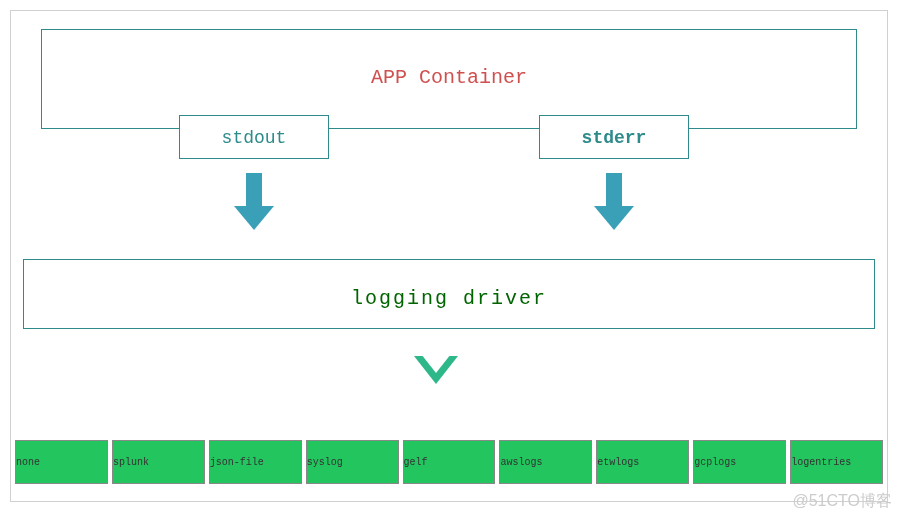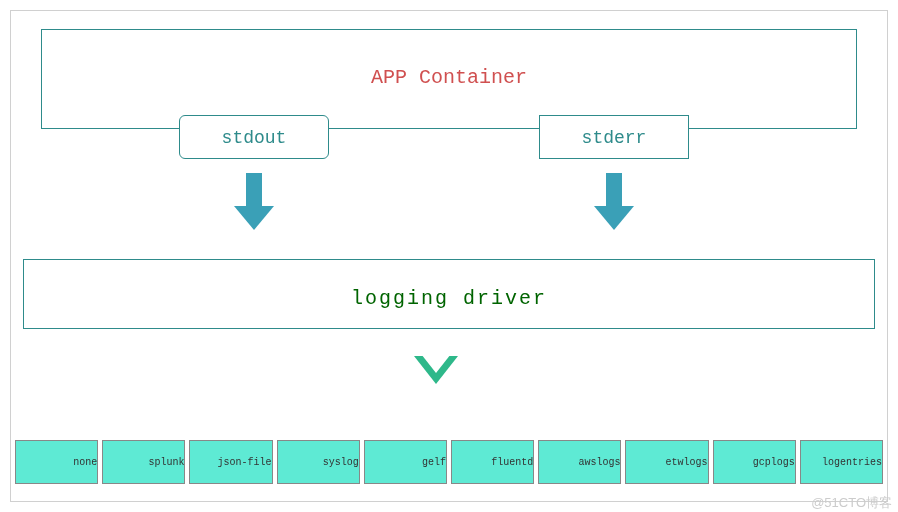--- a/index.html
+++ b/index.html
@@ -31,22 +31,22 @@
       top: 104px;
       width: 150px;
       height: 44px;
       border: 1px solid #2e8b8b;
       background: #fff;
       text-align: center;
       line-height: 44px;
       color: #2e8b8b;
       font-size: 18px;
     }
-    .stdout-box { left: 168px; border-radius: 6px; }
-    .stderr-box { left: 528px; }
+    .stdout-box { left: 168px; }
+    .stderr-box { left: 528px; font-weight: bold; }
     .arrow-down-blue {
       position: absolute;
       width: 40px; height: 60px;
     }
     .arrow-down-blue .shaft {
       position: absolute;
       left: 12px; top: 0;
       width: 16px; height: 35px;
       background: #3aa0b7;
     }
@@ -98,32 +98,32 @@
       position: absolute;
       bottom: 17px; left: 4px; right: 4px;
       display: flex;
       justify-content: space-between;
       gap: 4px;
     }
     .driver-box {
       flex: 1;
       height: 44px;
       border: 1px solid #888;
-      background: #5eead4;
+      background: #22c55e;
       font-family: "MS Gothic", "Courier New", monospace;
       font-size: 10px;
       color: #333;
-      text-align: right;
+      text-align: left;
       line-height: 44px;
       overflow: hidden;
     }
     .watermark {
       position: absolute;
       right: 6px; bottom: 0px;
-      font-size: 13px;
+      font-size: 16px;
       color: #ccc;
       font-family: sans-serif;
       margin-top: 34px;
     }
   </style>
 </head>
 <body>
 
 <div class="outer-frame">
 
@@ -152,21 +152,20 @@
   </div>
 
   <div class="chevron-down"></div>
 
   <div class="drivers-row">
     <div class="driver-box"><span>none</span></div>
     <div class="driver-box"><span>splunk</span></div>
     <div class="driver-box"><span>json-file</span></div>
     <div class="driver-box"><span>syslog</span></div>
     <div class="driver-box"><span>gelf</span></div>
-    <div class="driver-box"><span>fluentd</span></div>
     <div class="driver-box"><span>awslogs</span></div>
     <div class="driver-box"><span>etwlogs</span></div>
     <div class="driver-box"><span>gcplogs</span></div>
     <div class="driver-box"><span>logentries</span></div>
   </div>
 
 </div>
 
 <div class="watermark">@51CTO博客</div>
 

